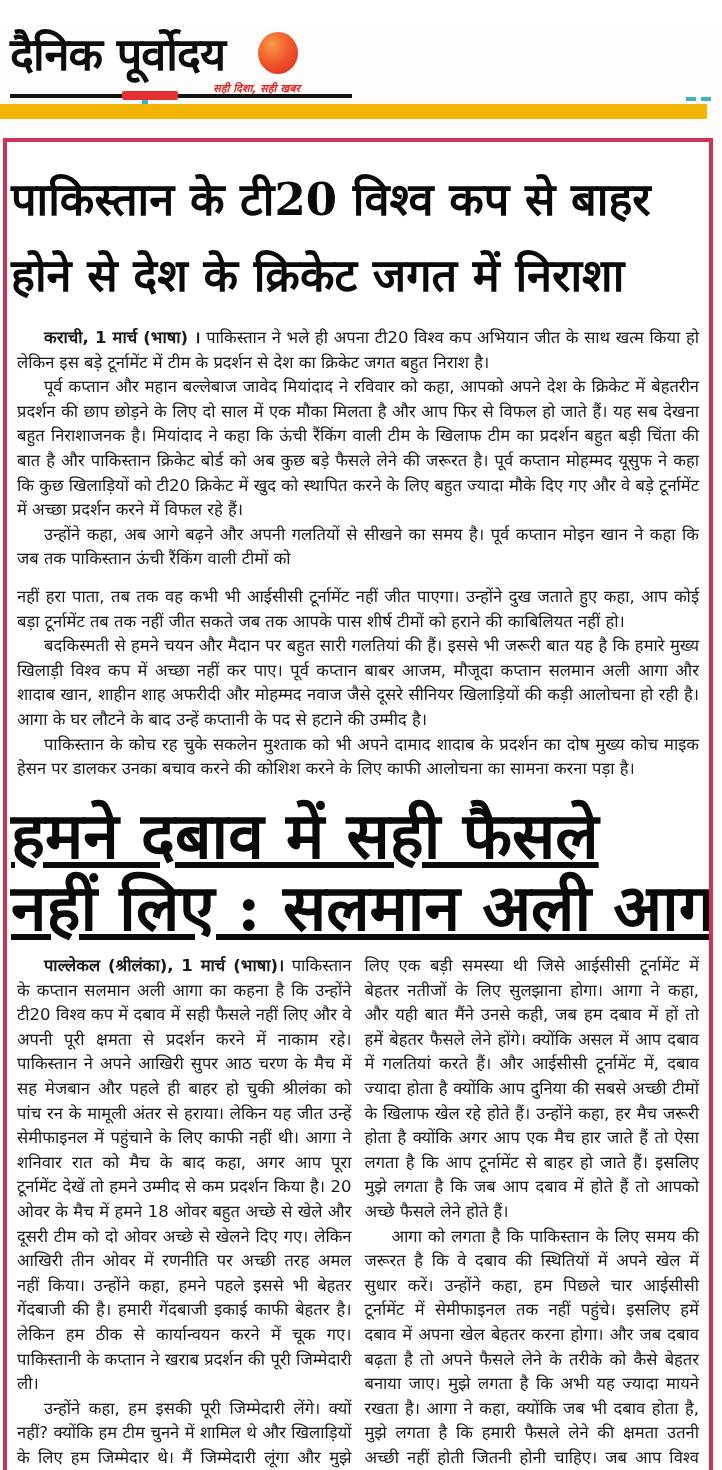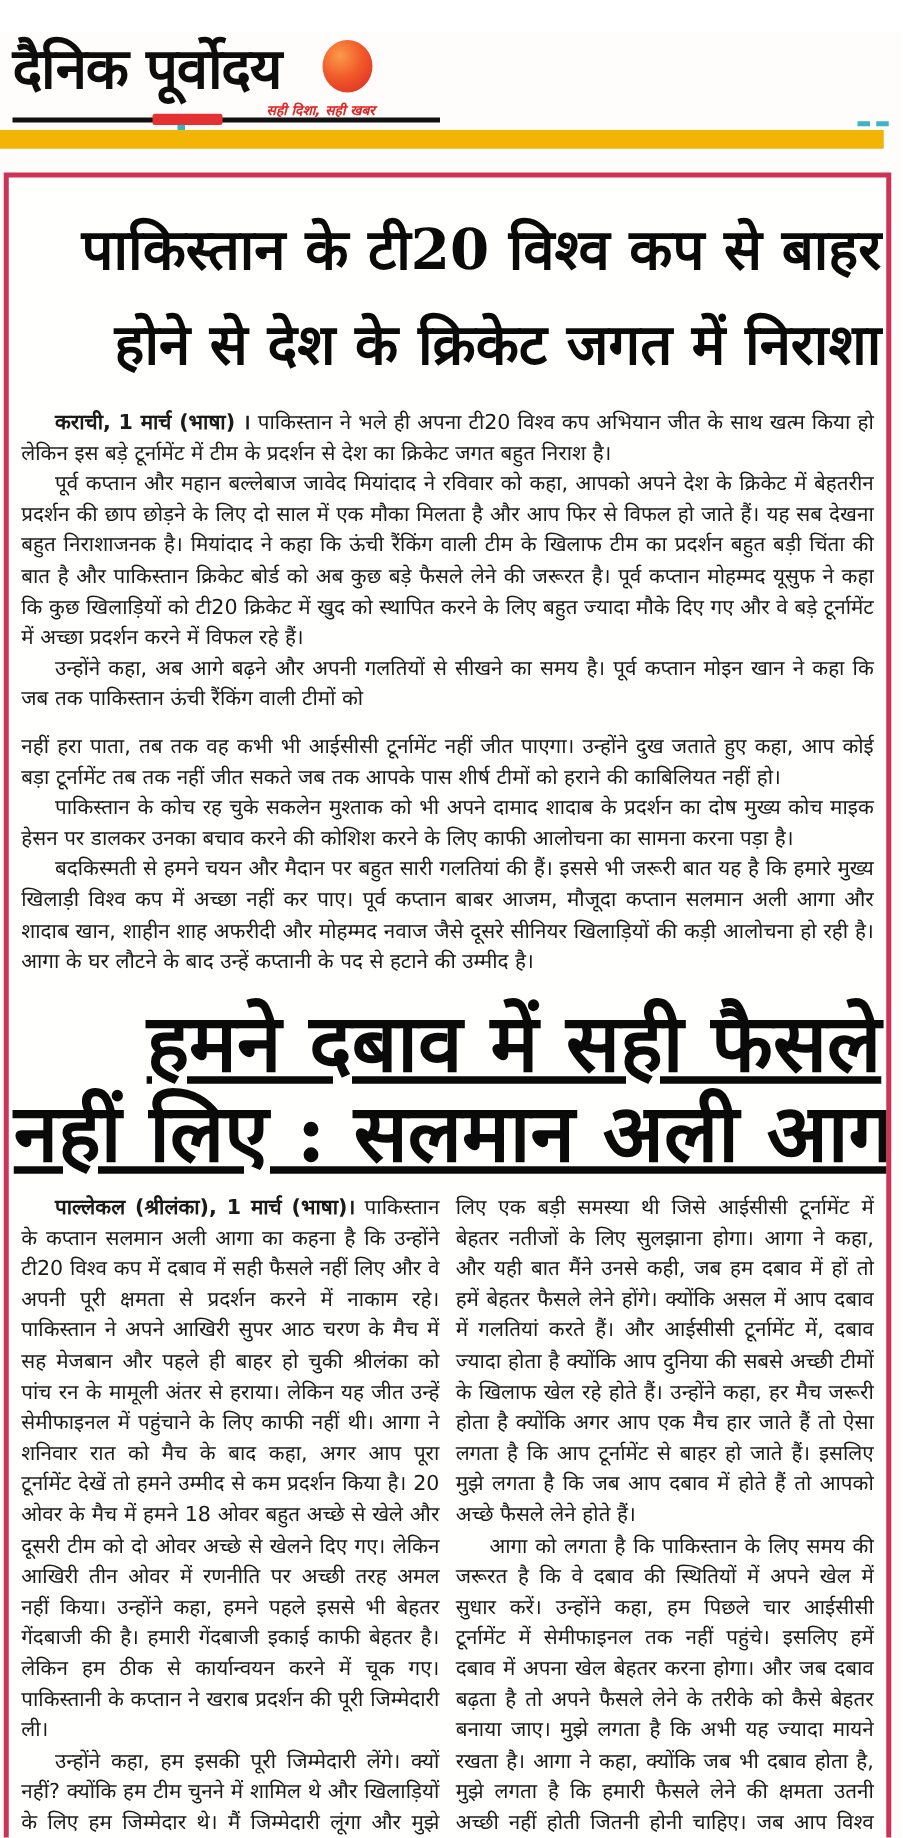--- a/index.html
+++ b/index.html
@@ -46,21 +46,21 @@
   .article-frame {
     position: absolute; left: 3px; top: 112px;
     width: 710px; height: 1347px;
     border: 4px solid #cc3354;
     background: #fffffe;
     box-sizing: border-box;
     overflow: hidden;
   }
 
   .headline {
-    text-align: right; color: #0a0a0a; font-weight: 800;
+    text-align: left; color: #0a0a0a; font-weight: 800;
     font-family: "DejaVu Serif", "DejaVu Sans", serif;
     letter-spacing: 0px;
   }
   .headline .hl-line { display: block; white-space: nowrap; }
   .headline-1 { margin: 20px 4px 10px 4px; font-size: 45px; line-height: 76px; }
   .headline-2 { margin: 16px 4px 8px 4px; font-size: 64px; line-height: 72px; text-decoration: underline; }
 
   .cols { display: flex; gap: 13px; padding: 2px 10px 0 10px; }
   .col { flex: 1; min-width: 0; text-align: justify; color: #1a1a1a;
          font-size: 16.5px; line-height: 24.6px; }
@@ -95,22 +95,22 @@
     </h1>
 
     <div class="cols cols-1">
       <div class="col">
         <p class="para"><span class="dateline">कराची, 1 मार्च (भाषा) ।</span><span> पाकिस्तान ने भले ही अपना टी20 विश्व कप अभियान जीत के साथ खत्म किया हो लेकिन इस बड़े टूर्नामेंट में टीम के प्रदर्शन से देश का क्रिकेट जगत बहुत निराश है।</span></p>
         <p class="para">पूर्व कप्तान और महान बल्लेबाज जावेद मियांदाद ने रविवार को कहा, आपको अपने देश के क्रिकेट में बेहतरीन प्रदर्शन की छाप छोड़ने के लिए दो साल में एक मौका मिलता है और आप फिर से विफल हो जाते हैं। यह सब देखना बहुत निराशाजनक है। मियांदाद ने कहा कि ऊंची रैंकिंग वाली टीम के खिलाफ टीम का प्रदर्शन बहुत बड़ी चिंता की बात है और पाकिस्तान क्रिकेट बोर्ड को अब कुछ बड़े फैसले लेने की जरूरत है। पूर्व कप्तान मोहम्मद यूसुफ ने कहा कि कुछ खिलाड़ियों को टी20 क्रिकेट में खुद को स्थापित करने के लिए बहुत ज्यादा मौके दिए गए और वे बड़े टूर्नामेंट में अच्छा प्रदर्शन करने में विफल रहे हैं।</p>
         <p class="para">उन्होंने कहा, अब आगे बढ़ने और अपनी गलतियों से सीखने का समय है। पूर्व कप्तान मोइन खान ने कहा कि जब तक पाकिस्तान ऊंची रैंकिंग वाली टीमों को</p>
       </div>
       <div class="col">
         <p class="para noindent">नहीं हरा पाता, तब तक वह कभी भी आईसीसी टूर्नामेंट नहीं जीत पाएगा। उन्होंने दुख जताते हुए कहा, आप कोई बड़ा टूर्नामेंट तब तक नहीं जीत सकते जब तक आपके पास शीर्ष टीमों को हराने की काबिलियत नहीं हो।</p>
+        <p class="para">बदकिस्मती से हमने चयन और मैदान पर बहुत सारी गलतियां की हैं। इससे भी जरूरी बात यह है कि हमारे मुख्य खिलाड़ी विश्व कप में अच्छा नहीं कर पाए। पूर्व कप्तान बाबर आजम, मौजूदा कप्तान सलमान अली आगा और शादाब खान, शाहीन शाह अफरीदी और मोहम्मद नवाज जैसे दूसरे सीनियर खिलाड़ियों की कड़ी आलोचना हो रही है। आगा के घर लौटने के बाद उन्हें कप्तानी के पद से हटाने की उम्मीद है।</p>
         <p class="para">पाकिस्तान के कोच रह चुके सकलेन मुश्ताक को भी अपने दामाद शादाब के प्रदर्शन का दोष मुख्य कोच माइक हेसन पर डालकर उनका बचाव करने की कोशिश करने के लिए काफी आलोचना का सामना करना पड़ा है।</p>
-        <p class="para">बदकिस्मती से हमने चयन और मैदान पर बहुत सारी गलतियां की हैं। इससे भी जरूरी बात यह है कि हमारे मुख्य खिलाड़ी विश्व कप में अच्छा नहीं कर पाए। पूर्व कप्तान बाबर आजम, मौजूदा कप्तान सलमान अली आगा और शादाब खान, शाहीन शाह अफरीदी और मोहम्मद नवाज जैसे दूसरे सीनियर खिलाड़ियों की कड़ी आलोचना हो रही है। आगा के घर लौटने के बाद उन्हें कप्तानी के पद से हटाने की उम्मीद है।</p>
       </div>
     </div>
 
     <h2 class="headline headline-2">
       <span class="hl-line">हमने दबाव में सही फैसले</span>
       <span class="hl-line">नहीं लिए : सलमान अली आगा</span>
     </h2>
 
     <div class="cols cols-2">
       <div class="col">

